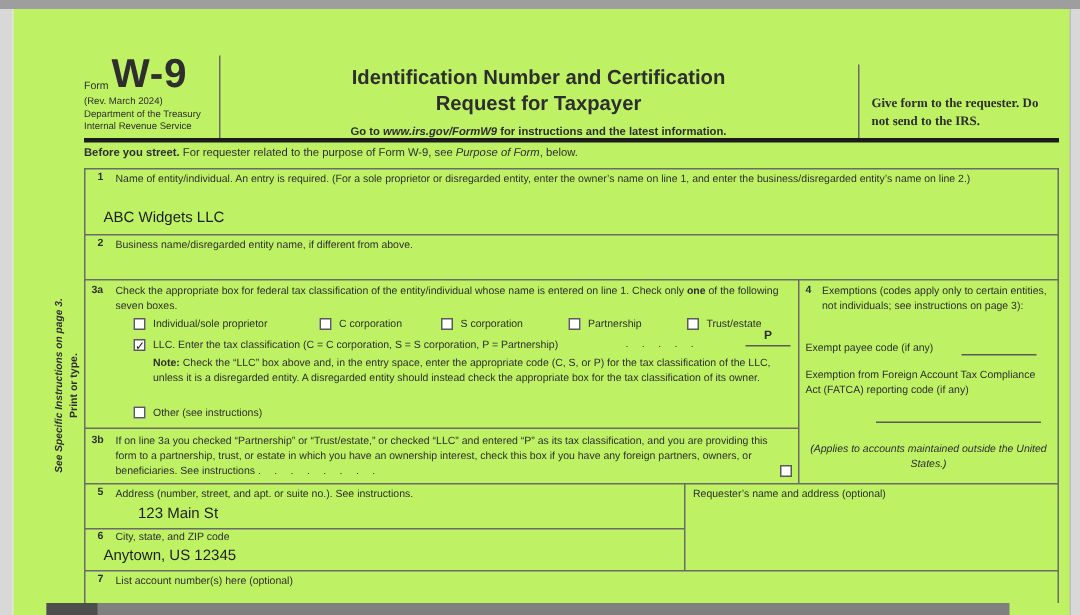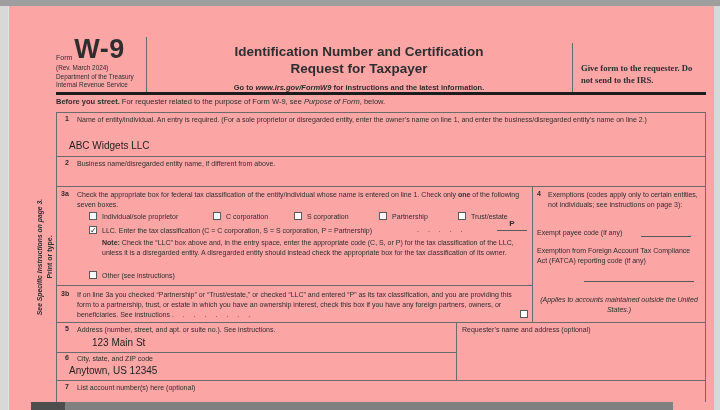--- a/index.html
+++ b/index.html
@@ -1,19 +1,19 @@
 <!DOCTYPE html>
 <html><head>
 <meta charset="utf-8">
 <style>
   * { margin: 0; padding: 0; box-sizing: border-box; }
   html,body { width: 720px; height: 410px; overflow: hidden; }
   body { background: #d8d8d8; font-family: "Liberation Sans", sans-serif; color: #2e2e2e; }
   .topbar { position: absolute; left: 0; top: 0; width: 720px; height: 6px; background: #9e9e9e; }
-  .page { position: absolute; left: 8px; top: 6px; width: 706px; height: 404px; background: #fca5a5; border-right: 1px solid #bdbdbd; border-left: 1px solid #e3e3e3; }
+  .page { position: absolute; left: 8px; top: 6px; width: 706px; height: 404px; background: #bef264; border-right: 1px solid #bdbdbd; border-left: 1px solid #e3e3e3; }
   .abs { position: absolute; }
   .hline { position: absolute; height: 1px; background: #6b6b6b; }
   .vline { position: absolute; width: 1px; background: #6b6b6b; }
   .heavy { position: absolute; height: 3px; background: #1c1c1c; }
   .lbl { font-size: 7px; line-height: 1.45; color: #2e2e2e; }
   .num { font-size: 7px; font-weight: bold; color: #2e2e2e; }
   .val { font-size: 10px; color: #1f1f1f; }
   .b { font-weight: bold; }
   .i { font-style: italic; }
   .cb { position: absolute; width: 8px; height: 8px; border: 1px solid #5a5a5a; background: #fff; font-size: 8px; line-height: 7px; text-align: center; color: #1a1a1a; }

